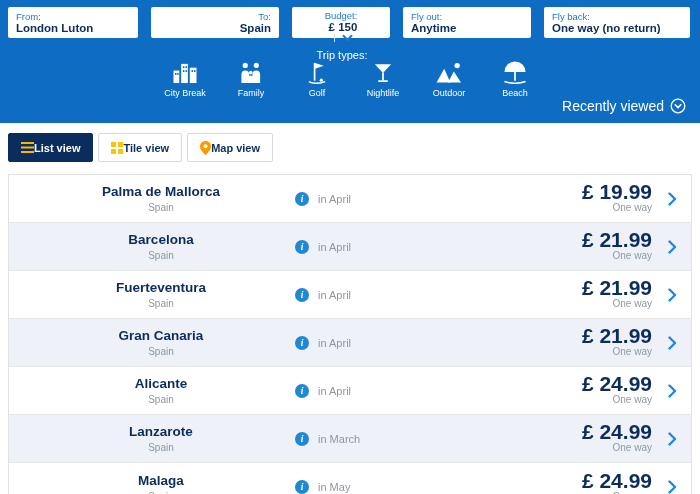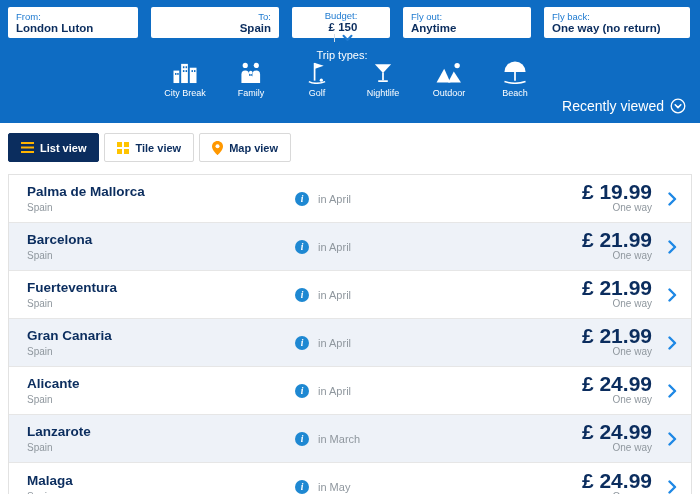--- a/index.html
+++ b/index.html
@@ -26,32 +26,32 @@
   .trip-items { display:flex; gap:10px; }
   .trip-item { width:56px; display:flex; flex-direction:column; align-items:center;
     gap:4px; cursor:pointer; }
   .trip-item svg { display:block; }
   .trip-item .tlabel { color:#fff; font-size:9px; white-space:nowrap;text-align:center; }
   .recently { margin-left:auto; display:flex; align-items:center; gap:6px;
     color:#fff; font-size:14px; cursor:pointer; padding-right:4px; }
 
   
   .tabs { display:flex; gap:5px; margin:10px 8px 0; }
-  .tab { height:29px; display:flex; align-items:center; gap:6px; padding:0 12px;
+  .tab { height:29px; display:flex; align-items:center; padding:0 12px;
     font-size:11px; font-weight:bold; border:1px solid #d9d9d9; background:#fff;
     color:#0b2d5e; border-radius:2px; cursor:pointer; }
   .tab.active { background:#0b2d5e; border-color:#0b2d5e; color:#fff; }
 
   
   .list { margin:12px 8px 6px; border:1px solid #e2e2e2; background:#fff; }
   .row { display:flex; align-items:center; height:48px; padding:0 14px 0 18px;
     border-bottom:1px solid #e6e6e6; cursor:pointer; background:#fff; }
   .row:last-child { border-bottom:none; }
   .row.alt { background:#eef2f8; }
-  .dest { width:268px; }
+  .dest { width:268px;text-align:center; }
   .city { font-size:13.5px; font-weight:bold; color:#0b2d5e; line-height:15px; }
   .country { font-size:10px; color:#8f979e; margin-top:3px; }
   .mid { flex:1; display:flex; align-items:center; gap:9px; }
   .info { width:14px; height:14px; border-radius:50%; background:#1e88d2; color:#fff;
     font-size:9.5px; font-weight:bold; font-style:italic; text-align:center;
     line-height:14px; display:inline-block; font-family:"Liberation Serif", serif; }
   .when { font-size:11px; color:#8f979e; }
   .pricebox { text-align:right; margin-right:16px; }
   .price { font-size:21px; font-weight:bold; color:#0b2d5e; line-height:16px; }
   .fare { font-size:10px; color:#8f979e; margin-top:2px; }

